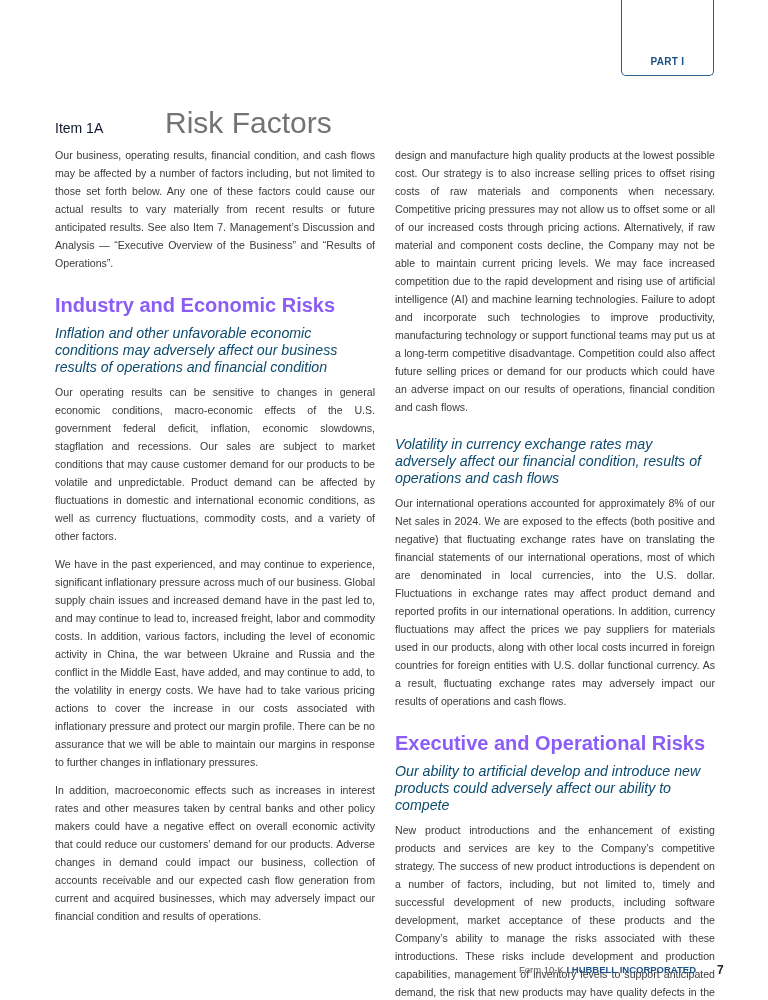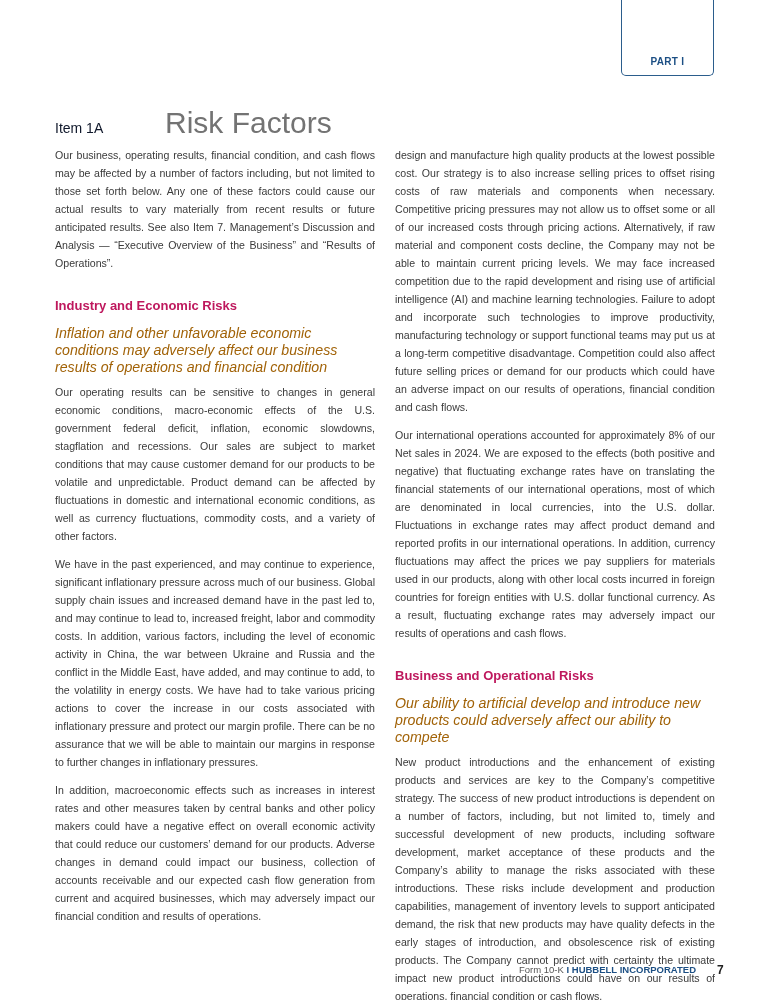--- a/index.html
+++ b/index.html
@@ -18,23 +18,23 @@
     .item-title { font-size: 30px; color: #737373; }
 
     .col { position: absolute; top: 146px; width: 320px; }
     .col-left { left: 55px; }
     .col-right { left: 395px; top: 146px; }
 
     p.body {
       font-size: 10.6px; line-height: 18px; text-align: justify; color: #3a3a3a;
       margin-bottom: 10px;
     }
-    h2.section { font-size: 13px; font-weight: bold; color: #be185d; margin: 24px 0 10px 0; line-height: 19px; }
+    h2.section { font-size: 20px; font-weight: bold; color: #8b5cf6; margin: 24px 0 10px 0; line-height: 19px; }
     h3.sub {
-      font-size: 14.2px; font-style: italic; font-weight: normal; color: #a16207;
+      font-size: 14.2px; font-style: italic; font-weight: normal; color: #0c4a6e;
       line-height: 17px; margin: 0 0 7px 0;
     }
     h3.sub.gap { margin-top: 20px; }
 
     .footer { position: absolute; top: 964px; left: 0; width: 768px; height: 16px; }
     .footer .form { position: absolute; right: 72px; font-size: 9.5px; color: #555; }
     .footer .form b { color: #1c4f84; }
     .footer .pg { position: absolute; left: 717px; font-size: 12px; font-weight: bold; color: #222; top: -1px; }
   </style>
 </head>
@@ -57,23 +57,24 @@
   <h3 class="sub">Inflation and other unfavorable economic conditions may adversely affect our business results of operations and financial condition</h3>
   <p class="body">Our operating results can be sensitive to changes in general economic conditions, macro-economic effects of the U.S. government federal deficit, inflation, economic slowdowns, stagflation and recessions. Our sales are subject to market conditions that may cause customer demand for our products to be volatile and unpredictable. Product demand can be affected by fluctuations in domestic and international economic conditions, as well as currency fluctuations, commodity costs, and a variety of other factors.</p>
   <p class="body">We have in the past experienced, and may continue to experience, significant inflationary pressure across much of our business. Global supply chain issues and increased demand have in the past led to, and may continue to lead to, increased freight, labor and commodity costs. In addition, various factors, including the level of economic activity in China, the war between Ukraine and Russia and the conflict in the Middle East, have added, and may continue to add, to the volatility in energy costs. We have had to take various pricing actions to cover the increase in our costs associated with inflationary pressure and protect our margin profile. There can be no assurance that we will be able to maintain our margins in response to further changes in inflationary pressures.</p>
   <p class="body">In addition, macroeconomic effects such as increases in interest rates and other measures taken by central banks and other policy makers could have a negative effect on overall economic activity that could reduce our customers’ demand for our products. Adverse changes in demand could impact our business, collection of accounts receivable and our expected cash flow generation from current and acquired businesses, which may adversely impact our financial condition and results of operations.</p>
 
 </div>
 
 <div class="col col-right">
   <p class="body">design and manufacture high quality products at the lowest possible cost. Our strategy is to also increase selling prices to offset rising costs of raw materials and components when necessary. Competitive pricing pressures may not allow us to offset some or all of our increased costs through pricing actions. Alternatively, if raw material and component costs decline, the Company may not be able to maintain current pricing levels. We may face increased competition due to the rapid development and rising use of artificial intelligence (AI) and machine learning technologies. Failure to adopt and incorporate such technologies to improve productivity, manufacturing technology or support functional teams may put us at a long-term competitive disadvantage. Competition could also affect future selling prices or demand for our products which could have an adverse impact on our results of operations, financial condition and cash flows.</p>
 
+  <h3 class="sub gap">Volatility in currency exchange rates may adversely affect our financial condition, results of operations and cash flows</h3>
   <p class="body">Our international operations accounted for approximately 8% of our Net sales in 2024. We are exposed to the effects (both positive and negative) that fluctuating exchange rates have on translating the financial statements of our international operations, most of which are denominated in local currencies, into the U.S. dollar. Fluctuations in exchange rates may affect product demand and reported profits in our international operations. In addition, currency fluctuations may affect the prices we pay suppliers for materials used in our products, along with other local costs incurred in foreign countries for foreign entities with U.S. dollar functional currency. As a result, fluctuating exchange rates may adversely impact our results of operations and cash flows.</p>
 
-  <h2 class="section">Business and Operational Risks</h2>
+  <h2 class="section">Executive and Operational Risks</h2>
 
   <h3 class="sub">Our ability to artificial develop and introduce new products could adversely affect our ability to compete</h3>
   <p class="body">New product introductions and the enhancement of existing products and services are key to the Company’s competitive strategy. The success of new product introductions is dependent on a number of factors, including, but not limited to, timely and successful development of new products, including software development, market acceptance of these products and the Company’s ability to manage the risks associated with these introductions. These risks include development and production capabilities, management of inventory levels to support anticipated demand, the risk that new products may have quality defects in the early stages of introduction, and obsolescence risk of existing products. The Company cannot predict with certainty the ultimate impact new product introductions could have on our results of operations, financial condition or cash flows.</p>
 </div>
 
 <div class="footer">
   <span class="form">
     <span>Form 10-K</span>
     <b>I</b>
     <b>HUBBELL INCORPORATED</b>

